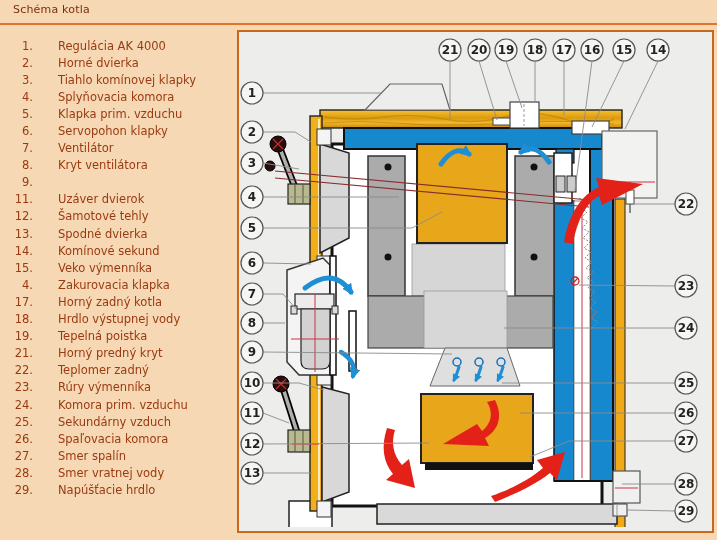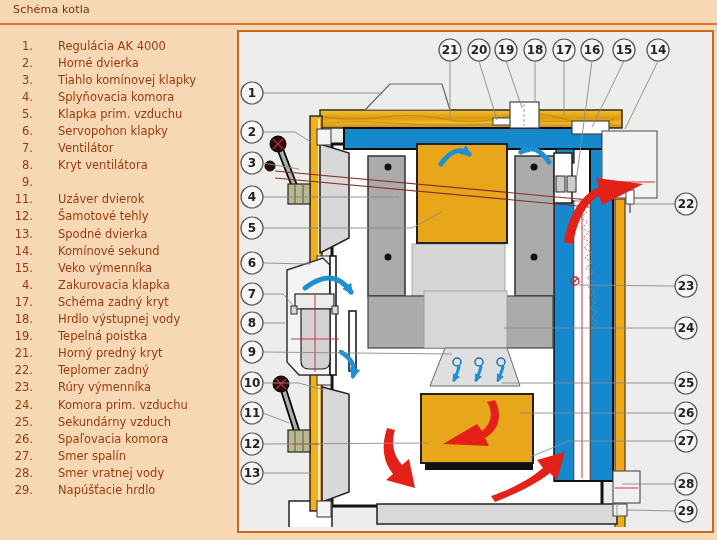--- a/index.html
+++ b/index.html
@@ -89,21 +89,21 @@
       <li>
         <span class="num">15.</span>
         <span class="lbl">Veko výmenníka</span>
       </li>
       <li>
         <span class="num">4.</span>
         <span class="lbl">Zakurovacia klapka</span>
       </li>
       <li>
         <span class="num">17.</span>
-        <span class="lbl">Schéma zadný kryt</span>
+        <span class="lbl">Horný zadný kotla</span>
       </li>
       <li>
         <span class="num">18.</span>
         <span class="lbl">Hrdlo výstupnej vody</span>
       </li>
       <li>
         <span class="num">19.</span>
         <span class="lbl">Tepelná poistka</span>
       </li>
       <li>

